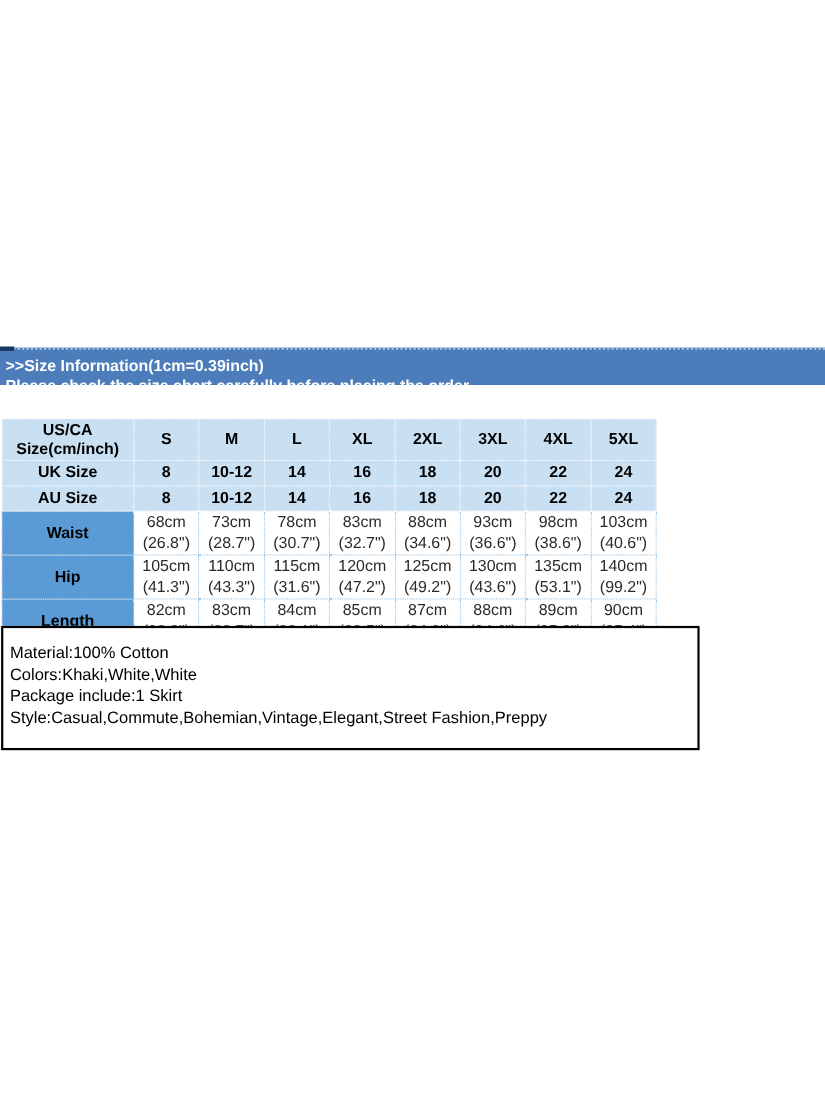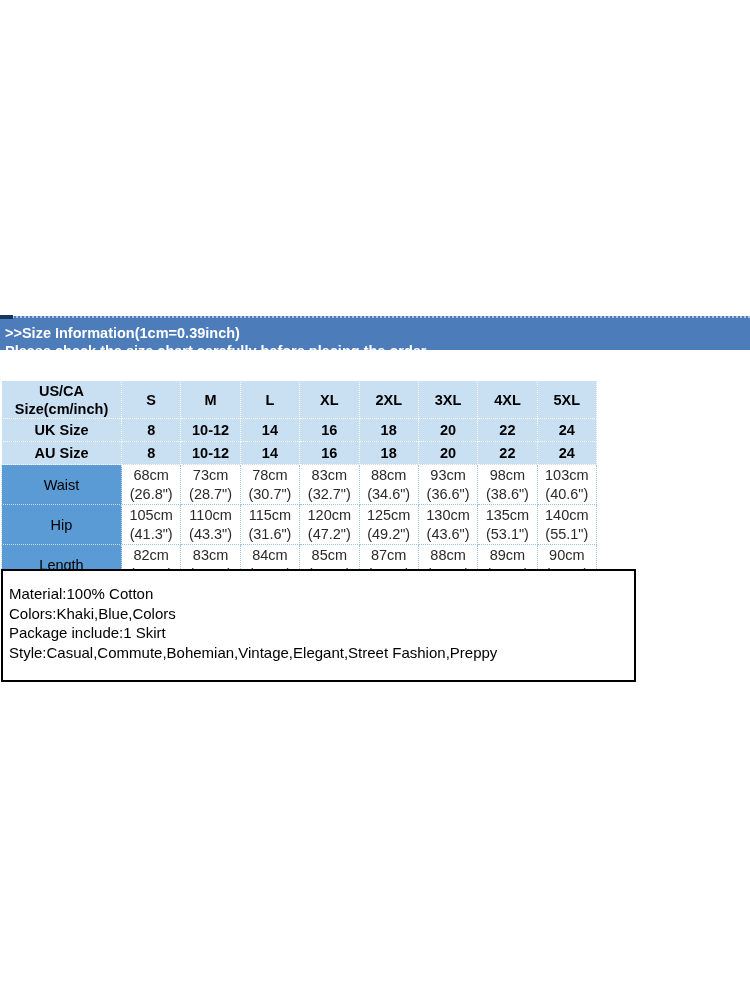--- a/index.html
+++ b/index.html
@@ -61,21 +61,21 @@
   .lt {                       
     background: #c9dff2;
     border: 1px dotted #fdfdfd;
     font-weight: bold;
     color: #000;
   }
   .corner { line-height: 18px; }
   .mlabel {                   
     background: #5b9bd5;
     border: 1px dotted #cfe0f1;
-    font-weight: normal;
+    font-weight: bold;
     text-align: left;
     padding-left: 7px;
     color: #000;
   }
   .val {                      
     background: #ffffff;
     border: 1px dotted #9ec5e4;
     white-space: pre-line;
     line-height: 19px;
     color: #2a2a2a;
@@ -186,21 +186,21 @@
 (31.6")</td>
         <td class="val">120cm
 (47.2")</td>
         <td class="val">125cm
 (49.2")</td>
         <td class="val">130cm
 (43.6")</td>
         <td class="val">135cm
 (53.1")</td>
         <td class="val">140cm
-(55.1")</td>
+(99.2")</td>
       </tr>
 
       <tr class="measure-row">
         <th class="mlabel">Length</th>
         <td class="val">82cm
 (32.3")</td>
         <td class="val">83cm
 (32.7")</td>
         <td class="val">84cm
 (33.1")</td>
@@ -213,18 +213,18 @@
         <td class="val">89cm
 (35.0")</td>
         <td class="val">90cm
 (35.4")</td>
       </tr>
     </tbody>
   </table>
 
   <div class="info-box">
     <div>Material:100% Cotton</div>
-    <div>Colors:Khaki,Blue,Colors</div>
+    <div>Colors:Khaki,White,White</div>
     <div>Package include:1 Skirt</div>
     <div>Style:Casual,Commute,Bohemian,Vintage,Elegant,Street Fashion,Preppy</div>
   </div>
 
 </div>
 
 </body></html>

